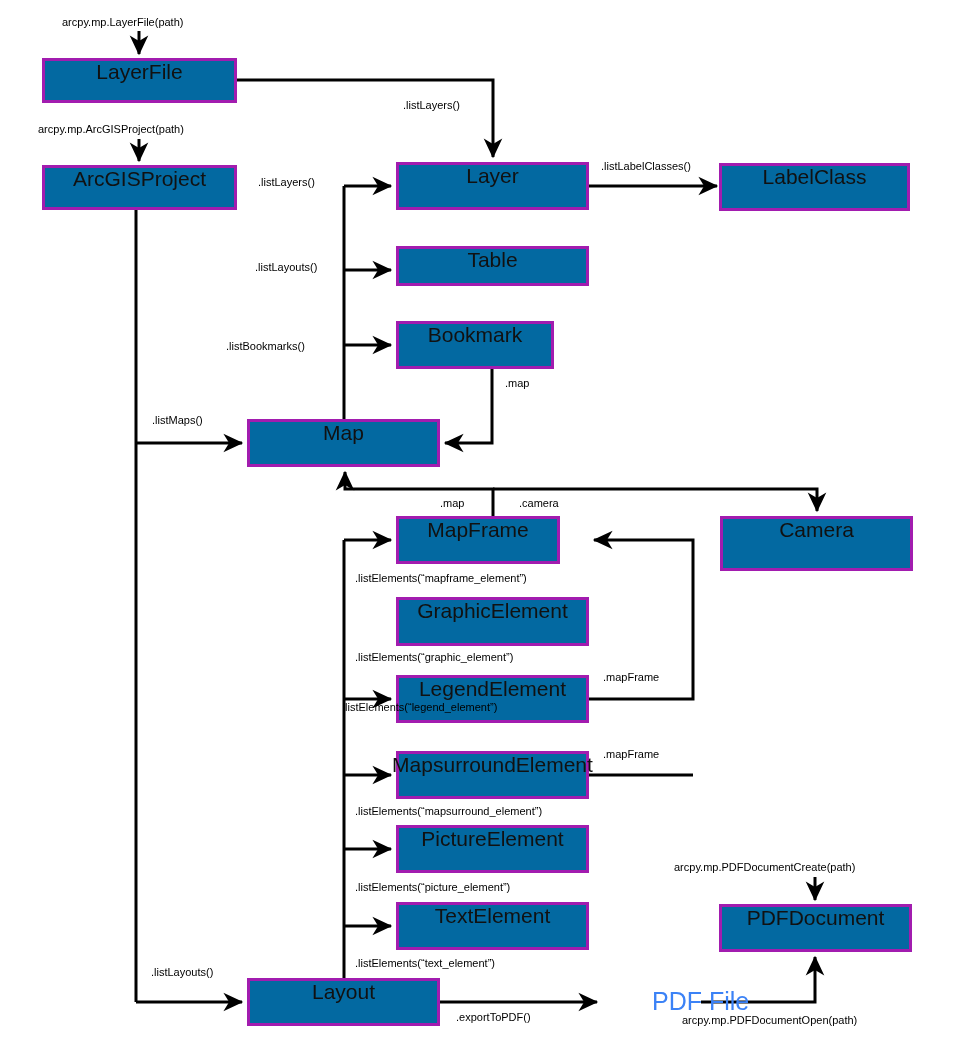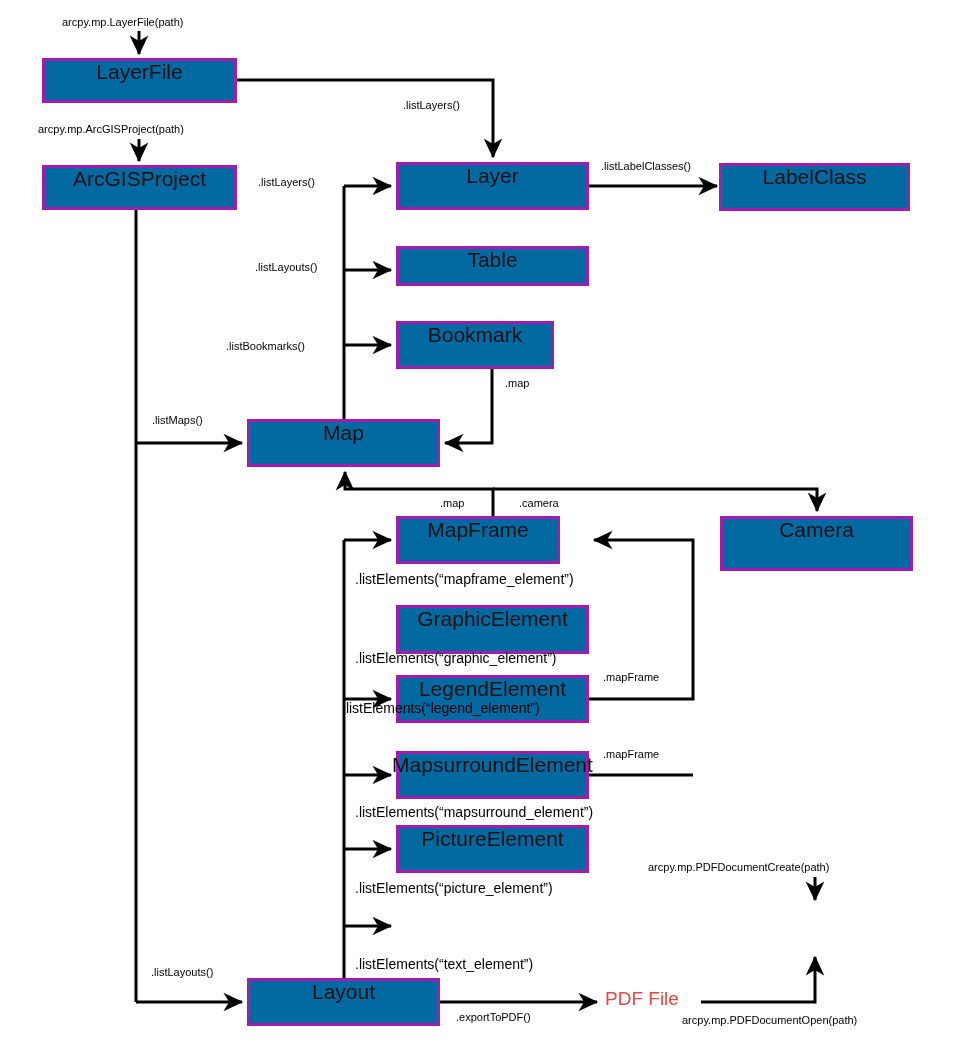--- a/index.html
+++ b/index.html
@@ -3,23 +3,23 @@
 <meta charset="utf-8">
 <style>
   html,body{margin:0;padding:0;background:#ffffff;}
   body{width:960px;height:1056px;position:relative;overflow:hidden;
        font-family:"Liberation Sans","DejaVu Sans",sans-serif;color:#000;}
   #stage{position:absolute;left:0;top:0;width:960px;height:1056px;}
   svg#wires{position:absolute;left:0;top:0;width:960px;height:1056px;}
   .node{position:absolute;box-sizing:border-box;border:3px solid #a21caf;background:#0369a1;
         display:flex;justify-content:center;}
   .node span{font-size:21px;line-height:1;white-space:nowrap;color:#111;}
-  .elabel{position:absolute;font-size:14px;line-height:1.1;white-space:nowrap;color:#000;}
+  .elabel{position:absolute;font-size:11px;line-height:1.1;white-space:nowrap;color:#000;}
   .elabel.big{font-size:11px;}
-  .plain{position:absolute;font-size:19px;line-height:1;white-space:nowrap;color:#ef4444;}
+  .plain{position:absolute;font-size:25px;line-height:1;white-space:nowrap;color:#3b82f6;margin-left:47px;}
 </style>
 </head>
 <body>
 
 <div id="stage">
 
   <svg id="wires" viewBox="0 0 960 1056" xmlns="http://www.w3.org/2000/svg">
     <defs>
       <marker id="ah" markerWidth="7" markerHeight="7" refX="6.2" refY="3.5" orient="auto" markerUnits="strokeWidth">
         <path d="M0,0.4 L6.6,3.5 L0,6.6 L1.9,3.5 Z" fill="#000"></path>
@@ -87,31 +87,37 @@
     </div>
   <div class="node" style="left:247px;top:419px;width:193px;height:48px;">
     <span>Map</span>
     </div>
   <div class="node" style="left:396px;top:516px;width:164px;height:48px;">
     <span>MapFrame</span>
     </div>
   <div class="node" style="left:720px;top:516px;width:193px;height:55px;">
     <span>Camera</span>
     </div>
-  <div class="node" style="left:396px;top:597px;width:193px;height:49px;margin-top:8px;">
+  <div class="node" style="left:396px;top:597px;width:193px;height:49px;">
     <span>GraphicElement</span>
     </div>
   <div class="node" style="left:396px;top:675px;width:193px;height:48px;">
     <span>LegendElement</span>
     </div>
   <div class="node" style="left:396px;top:751px;width:193px;height:48px;">
     <span>MapsurroundElement</span>
     </div>
   <div class="node" style="left:396px;top:825px;width:193px;height:48px;">
     <span>PictureElement</span>
+    </div>
+  <div class="node" style="left:396px;top:902px;width:193px;height:48px;">
+    <span>TextElement</span>
+    </div>
+  <div class="node" style="left:719px;top:904px;width:193px;height:48px;">
+    <span>PDFDocument</span>
     </div>
   <div class="node" style="left:247px;top:978px;width:193px;height:48px;">
     <span>Layout</span>
     </div>
 
   <div class="plain" style="left:605px;top:989px;">PDF File</div>
 
   <div class="elabel big" style="left:62px;top:16px;">arcpy.mp.LayerFile(path)</div>
   <div class="elabel big" style="left:38px;top:123px;">arcpy.mp.ArcGISProject(path)</div>
   <div class="elabel big" style="left:403px;top:99px;">.listLayers()</div>
@@ -123,19 +129,19 @@
   <div class="elabel big" style="left:152px;top:414px;">.listMaps()</div>
   <div class="elabel big" style="left:440px;top:497px;">.map</div>
   <div class="elabel big" style="left:519px;top:497px;">.camera</div>
   <div class="elabel" style="left:355px;top:572px;">.listElements(“mapframe_element”)</div>
   <div class="elabel" style="left:355px;top:651px;">.listElements(“graphic_element”)</div>
   <div class="elabel big" style="left:603px;top:671px;">.mapFrame</div>
   <div class="elabel" style="left:342px;top:701px;">.listElements(“legend_element”)</div>
   <div class="elabel big" style="left:603px;top:748px;">.mapFrame</div>
   <div class="elabel" style="left:355px;top:805px;">.listElements(“mapsurround_element”)</div>
   <div class="elabel" style="left:355px;top:881px;">.listElements(“picture_element”)</div>
-  <div class="elabel big" style="left:648px;top:861px;">arcpy.mp.PDFDocumentCreate(path)</div>
+  <div class="elabel big" style="left:674px;top:861px;">arcpy.mp.PDFDocumentCreate(path)</div>
   <div class="elabel" style="left:355px;top:957px;">.listElements(“text_element”)</div>
   <div class="elabel big" style="left:151px;top:966px;">.listLayouts()</div>
   <div class="elabel big" style="left:456px;top:1011px;">.exportToPDF()</div>
   <div class="elabel big" style="left:682px;top:1014px;">arcpy.mp.PDFDocumentOpen(path)</div>
 
 </div>
 
 </body></html>

